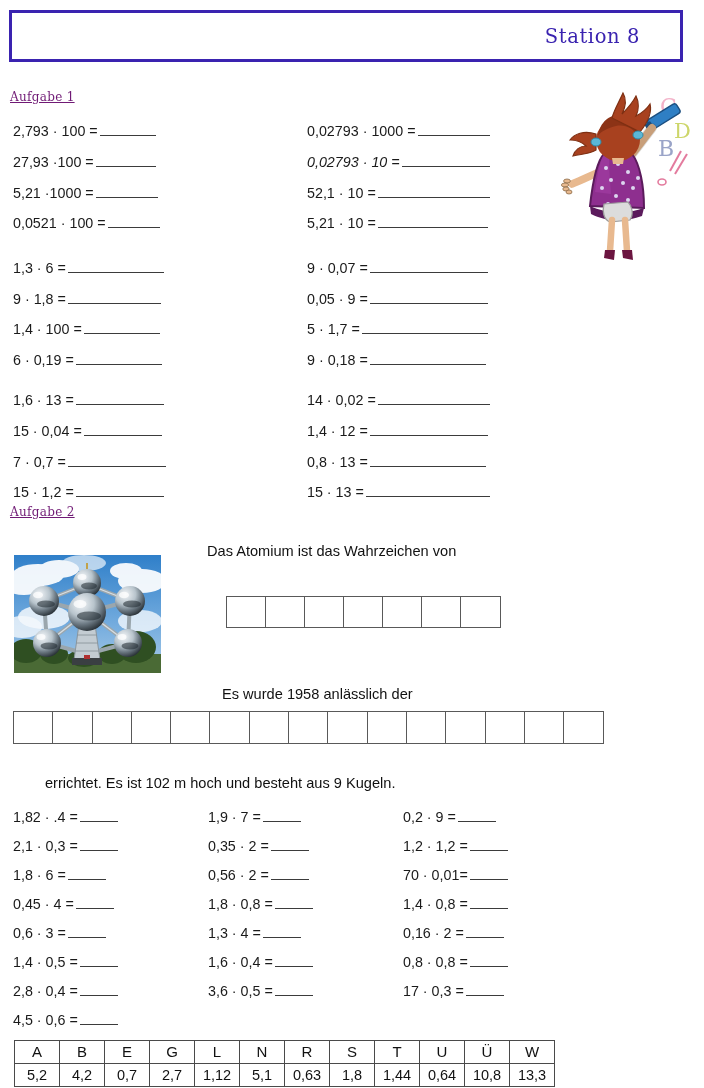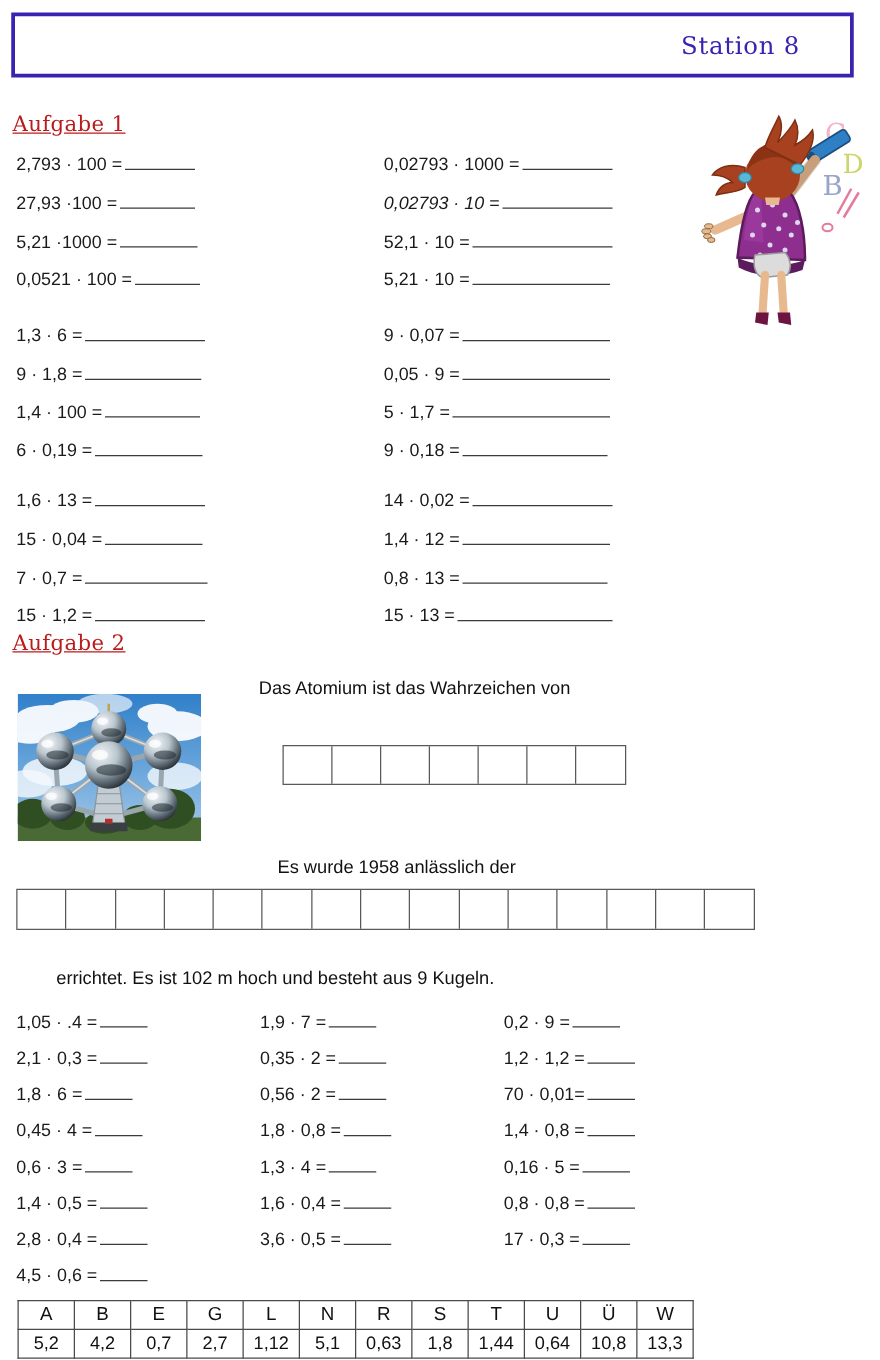--- a/index.html
+++ b/index.html
@@ -44,22 +44,22 @@
   }
   .title-station {
     margin-left: auto;
     padding-right: 22px;
   }
 
   
   .aufgabe {
     position: absolute;
     font-family: "DejaVu Serif", serif;
-    font-size: 17px;
-    color: #b91c1c;
+    font-size: 12px;
+    color: #701a75;
     text-decoration: underline;
     letter-spacing: 0.3px;
     white-space: nowrap;
   }
   #aufgabe1 { left: 10px; top: 90px; }
   #aufgabe2 { left: 10px; top: 505px; }
 
   
   .ex {
     position: absolute;
@@ -384,42 +384,42 @@
   <div class="cell"></div>
   <div class="cell"></div>
   <div class="cell"></div>
   <div class="cell"></div>
   <div class="cell"></div>
   <div class="cell"></div>
 </div>
 
 <div class="sentence" id="sent-3">errichtet. Es ist 102 m hoch und besteht aus 9 Kugeln.</div>
 
-<div class="ex" style="left:13px; top:808px;"><span>1,05 · .4 =</span><span class="blank" style="width:38px;"></span></div>
+<div class="ex" style="left:13px; top:808px;"><span>1,82 · .4 =</span><span class="blank" style="width:38px;"></span></div>
 <div class="ex" style="left:13px; top:837px;"><span>2,1 · 0,3 =</span><span class="blank" style="width:38px;"></span></div>
 <div class="ex" style="left:13px; top:866px;"><span>1,8 · 6 =</span><span class="blank" style="width:38px;"></span></div>
 <div class="ex" style="left:13px; top:895px;"><span>0,45 · 4 =</span><span class="blank" style="width:38px;"></span></div>
 <div class="ex" style="left:13px; top:924px;"><span>0,6 · 3 =</span><span class="blank" style="width:38px;"></span></div>
 <div class="ex" style="left:13px; top:953px;"><span>1,4 · 0,5 =</span><span class="blank" style="width:38px;"></span></div>
 <div class="ex" style="left:13px; top:982px;"><span>2,8 · 0,4 =</span><span class="blank" style="width:38px;"></span></div>
 <div class="ex" style="left:13px; top:1011px;"><span>4,5 · 0,6 =</span><span class="blank" style="width:38px;"></span></div>
 
 <div class="ex" style="left:208px; top:808px;"><span>1,9 · 7 =</span><span class="blank" style="width:38px;"></span></div>
 <div class="ex" style="left:208px; top:837px;"><span>0,35 · 2 =</span><span class="blank" style="width:38px;"></span></div>
 <div class="ex" style="left:208px; top:866px;"><span>0,56 · 2 =</span><span class="blank" style="width:38px;"></span></div>
 <div class="ex" style="left:208px; top:895px;"><span>1,8 · 0,8 =</span><span class="blank" style="width:38px;"></span></div>
 <div class="ex" style="left:208px; top:924px;"><span>1,3 · 4 =</span><span class="blank" style="width:38px;"></span></div>
 <div class="ex" style="left:208px; top:953px;"><span>1,6 · 0,4 =</span><span class="blank" style="width:38px;"></span></div>
 <div class="ex" style="left:208px; top:982px;"><span>3,6 · 0,5 =</span><span class="blank" style="width:38px;"></span></div>
 
 <div class="ex" style="left:403px; top:808px;"><span>0,2 · 9 =</span><span class="blank" style="width:38px;"></span></div>
 <div class="ex" style="left:403px; top:837px;"><span>1,2 · 1,2  =</span><span class="blank" style="width:38px;"></span></div>
 <div class="ex" style="left:403px; top:866px;"><span>70 · 0,01=</span><span class="blank" style="width:38px;"></span></div>
 <div class="ex" style="left:403px; top:895px;"><span>1,4 · 0,8 =</span><span class="blank" style="width:38px;"></span></div>
-<div class="ex" style="left:403px; top:924px;"><span>0,16 · 5 =</span><span class="blank" style="width:38px;"></span></div>
+<div class="ex" style="left:403px; top:924px;"><span>0,16 · 2 =</span><span class="blank" style="width:38px;"></span></div>
 <div class="ex" style="left:403px; top:953px;"><span>0,8 · 0,8 =</span><span class="blank" style="width:38px;"></span></div>
 <div class="ex" style="left:403px; top:982px;"><span>17 · 0,3 =</span><span class="blank" style="width:38px;"></span></div>
 
 <table class="decoder">
   <tbody>
       <tr class="letters">
     <td>A</td>
     <td>B</td>
     <td>E</td>
     <td>G</td>

